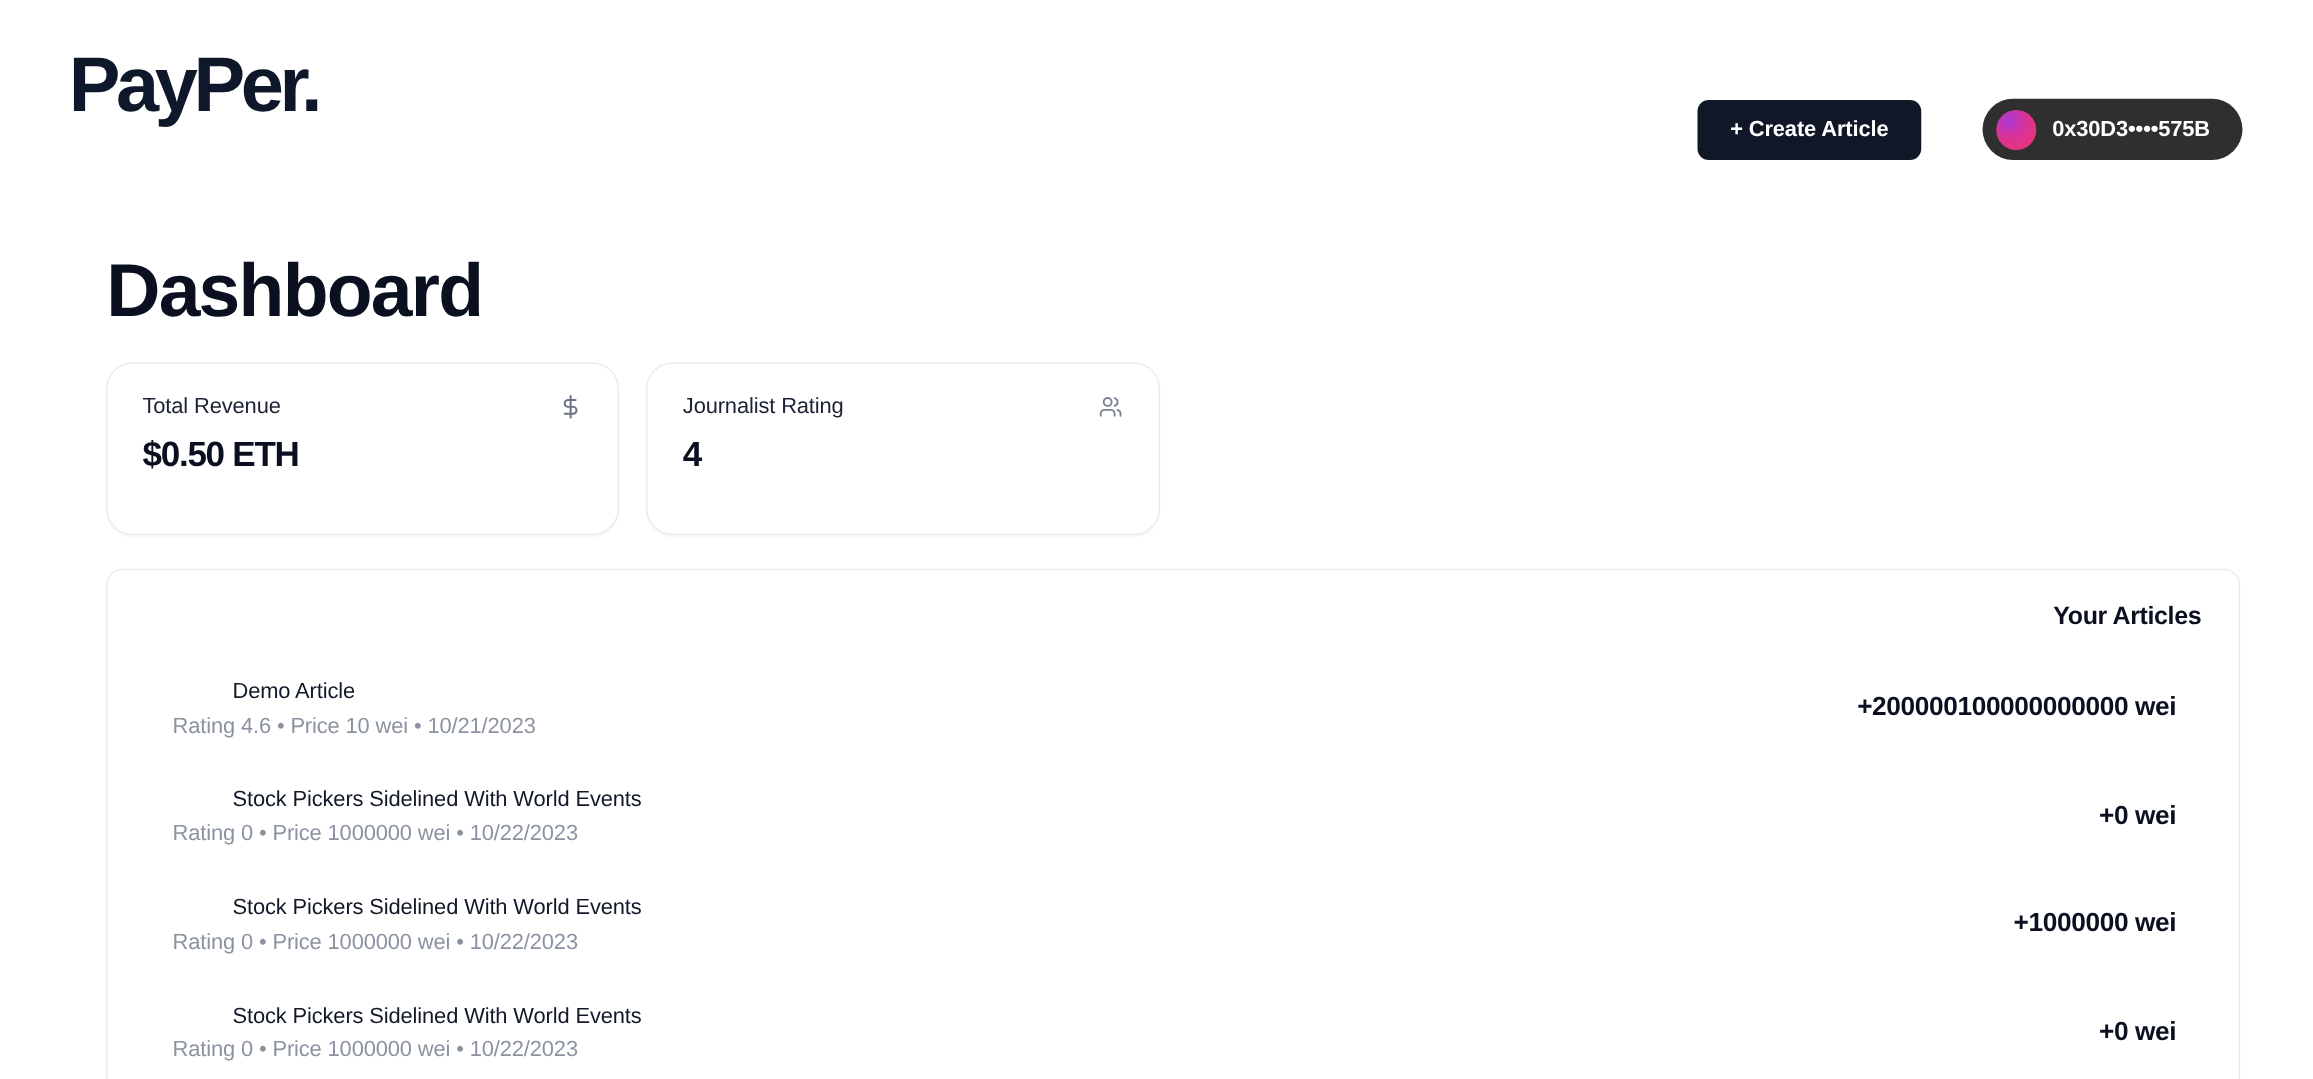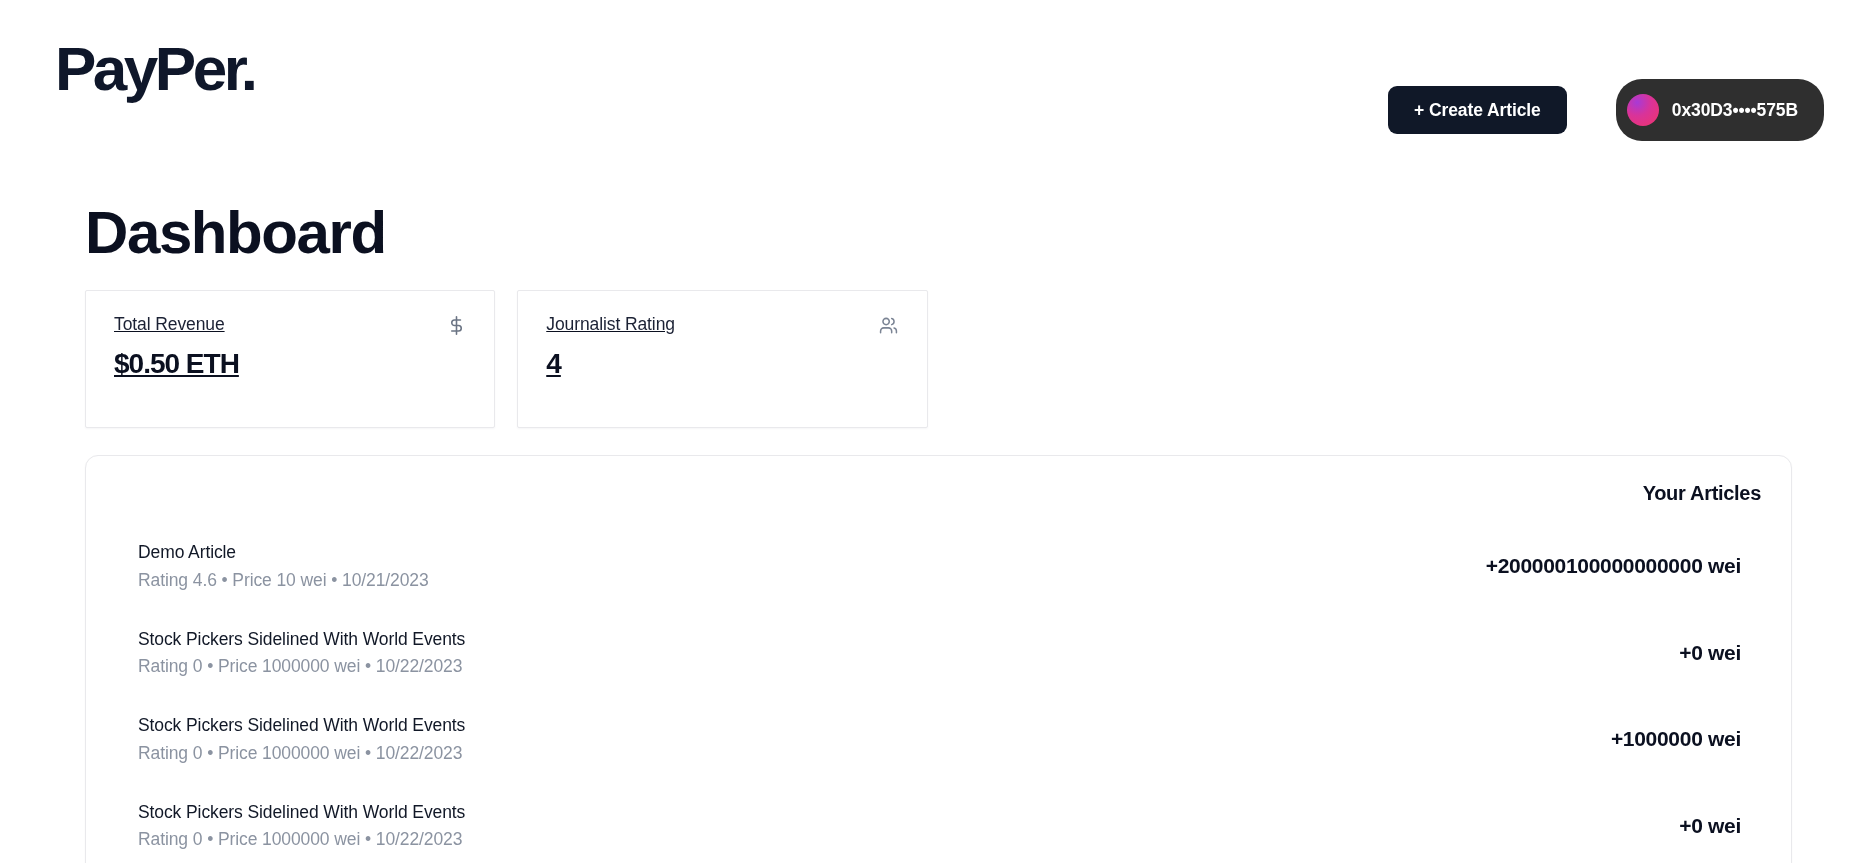--- a/index.html
+++ b/index.html
@@ -33,21 +33,21 @@
     font-size: 62px;
     line-height: 1;
     font-weight: 700;
     letter-spacing: -3.5px;
     color: #0f172a;
     font-family: "Liberation Sans", sans-serif;
   }
 
   .header-actions {
     position: absolute;
-    right: 26px;
+    right: 56px;
     top: 79px;
     display: flex;
     align-items: center;
     gap: 49px;
   }
 
   .btn-dark {
     background: #101828;
     color: #ffffff;
     border: none;
@@ -63,21 +63,21 @@
     justify-content: center;
     cursor: pointer;
     white-space: nowrap;
   }
 
   .btn-wallet {
     background: #2f2f2f;
     color: #ffffff;
     border: none;
     border-radius: 26px;
-    height: 62px;
+    height: 49px;
     padding: 0 26px 0 11px;
     display: inline-flex;
     align-items: center;
     gap: 13px;
     cursor: pointer;
     font-family: "Liberation Sans", sans-serif;
     font-size: 17.5px;
     font-weight: 700;
     letter-spacing: -0.1px;
     white-space: nowrap;
@@ -109,25 +109,24 @@
   .stats {
     display: grid;
     grid-template-columns: repeat(4, 1fr);
     gap: 22px;
     margin-bottom: 27px;
   }
 
   .stat-card {
     background: #ffffff;
     border: 1px solid #e9e9ec;
-    border-radius: 2px;
+    border-radius: 21px;
     padding: 23px 28px 26px 28px;
     min-height: 138px;
     box-shadow: 0 1px 2px rgba(16,24,40,0.04);
-    text-decoration: underline;
   }
 
   .stat-top {
     display: flex;
     align-items: flex-start;
     justify-content: space-between;
     gap: 10px;
   }
 
   .stat-label {
@@ -196,20 +195,21 @@
 
   .article-main { min-width: 0; }
 
   .article-title {
     font-size: 17.5px;
     font-weight: 400;
     color: #111827;
     letter-spacing: -0.1px;
     line-height: 1.3;
     margin-bottom: 5px;
+    margin-left: 48px;
   }
 
   .article-meta {
     font-size: 17.5px;
     font-weight: 400;
     color: #8b93a1;
     letter-spacing: -0.1px;
     line-height: 1.3;
   }
 

